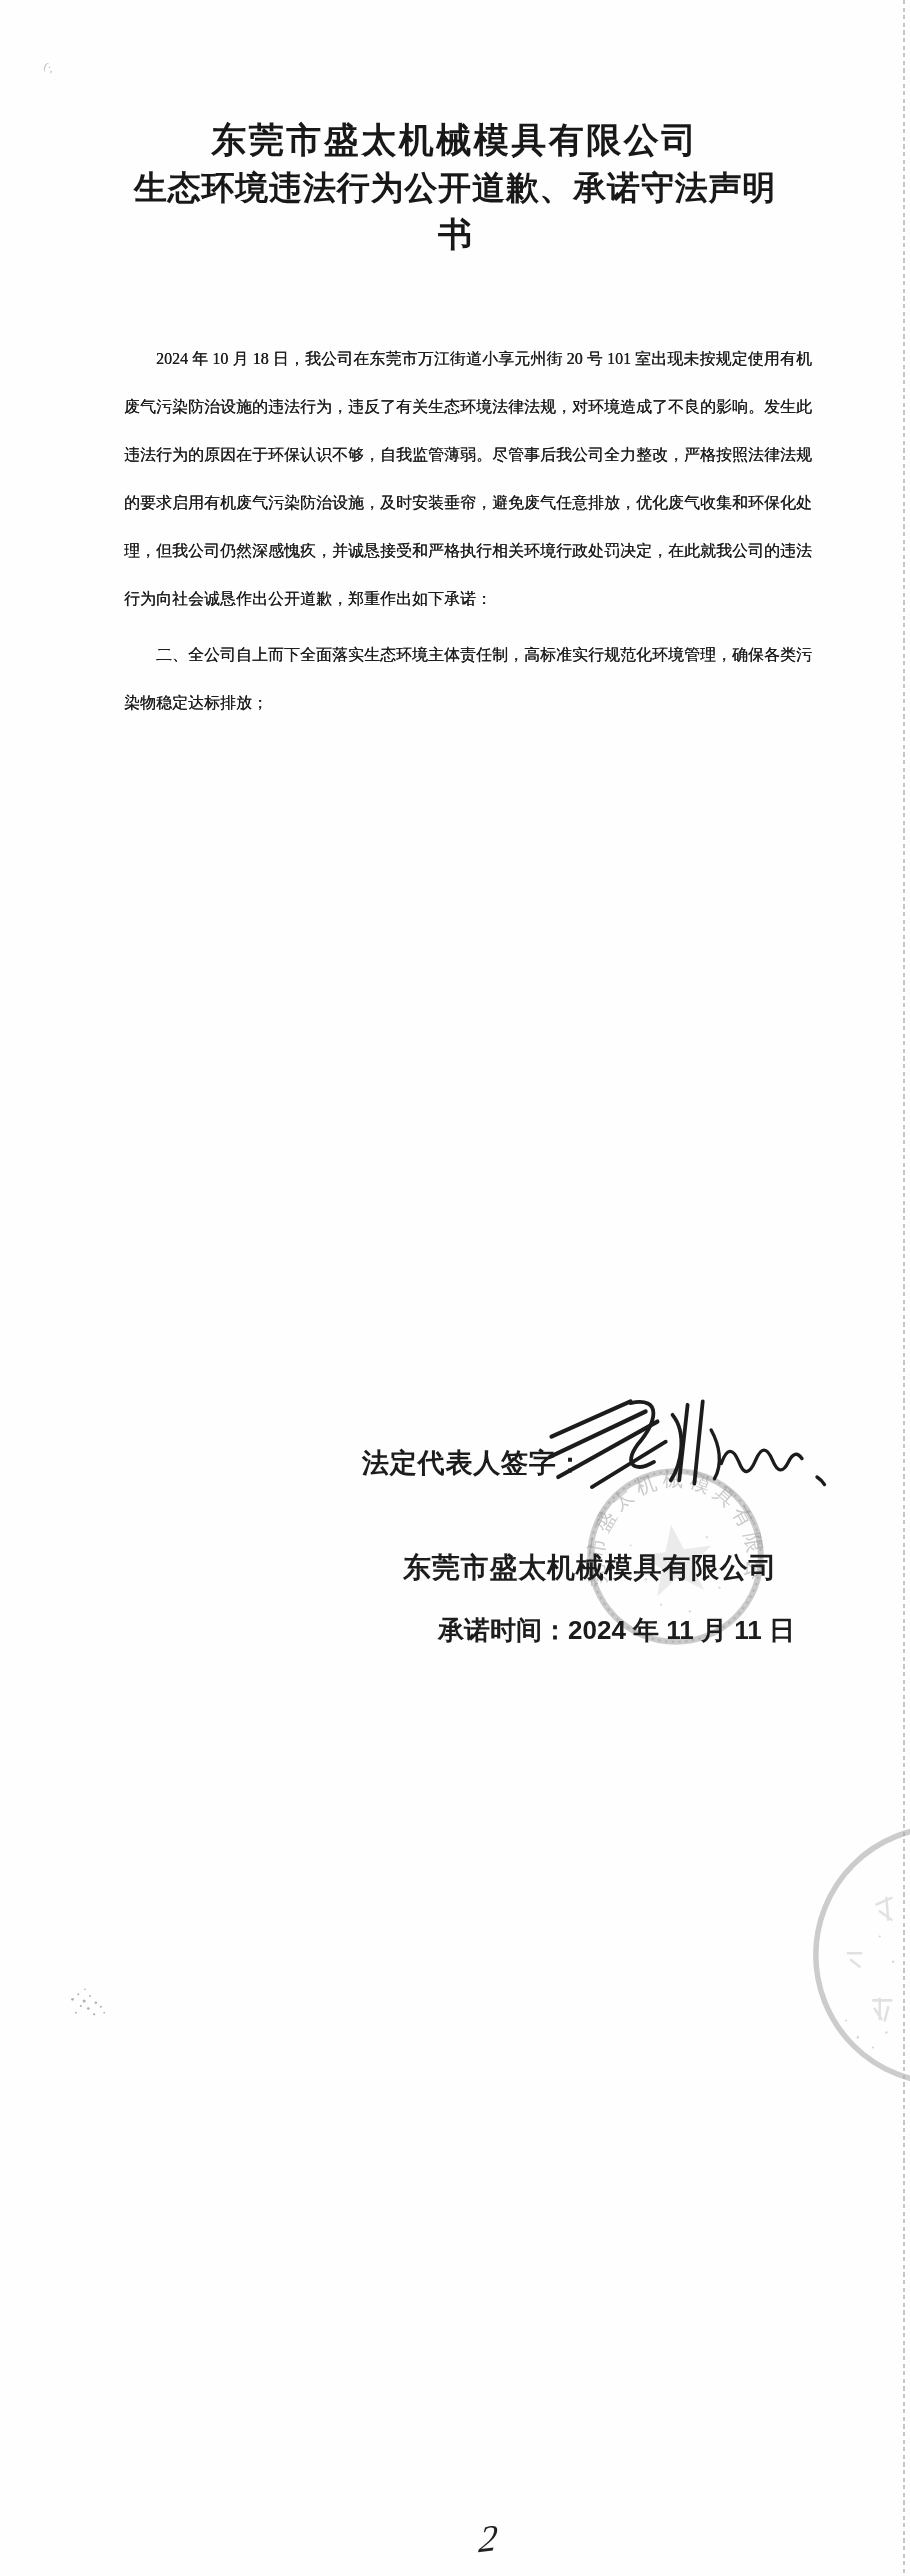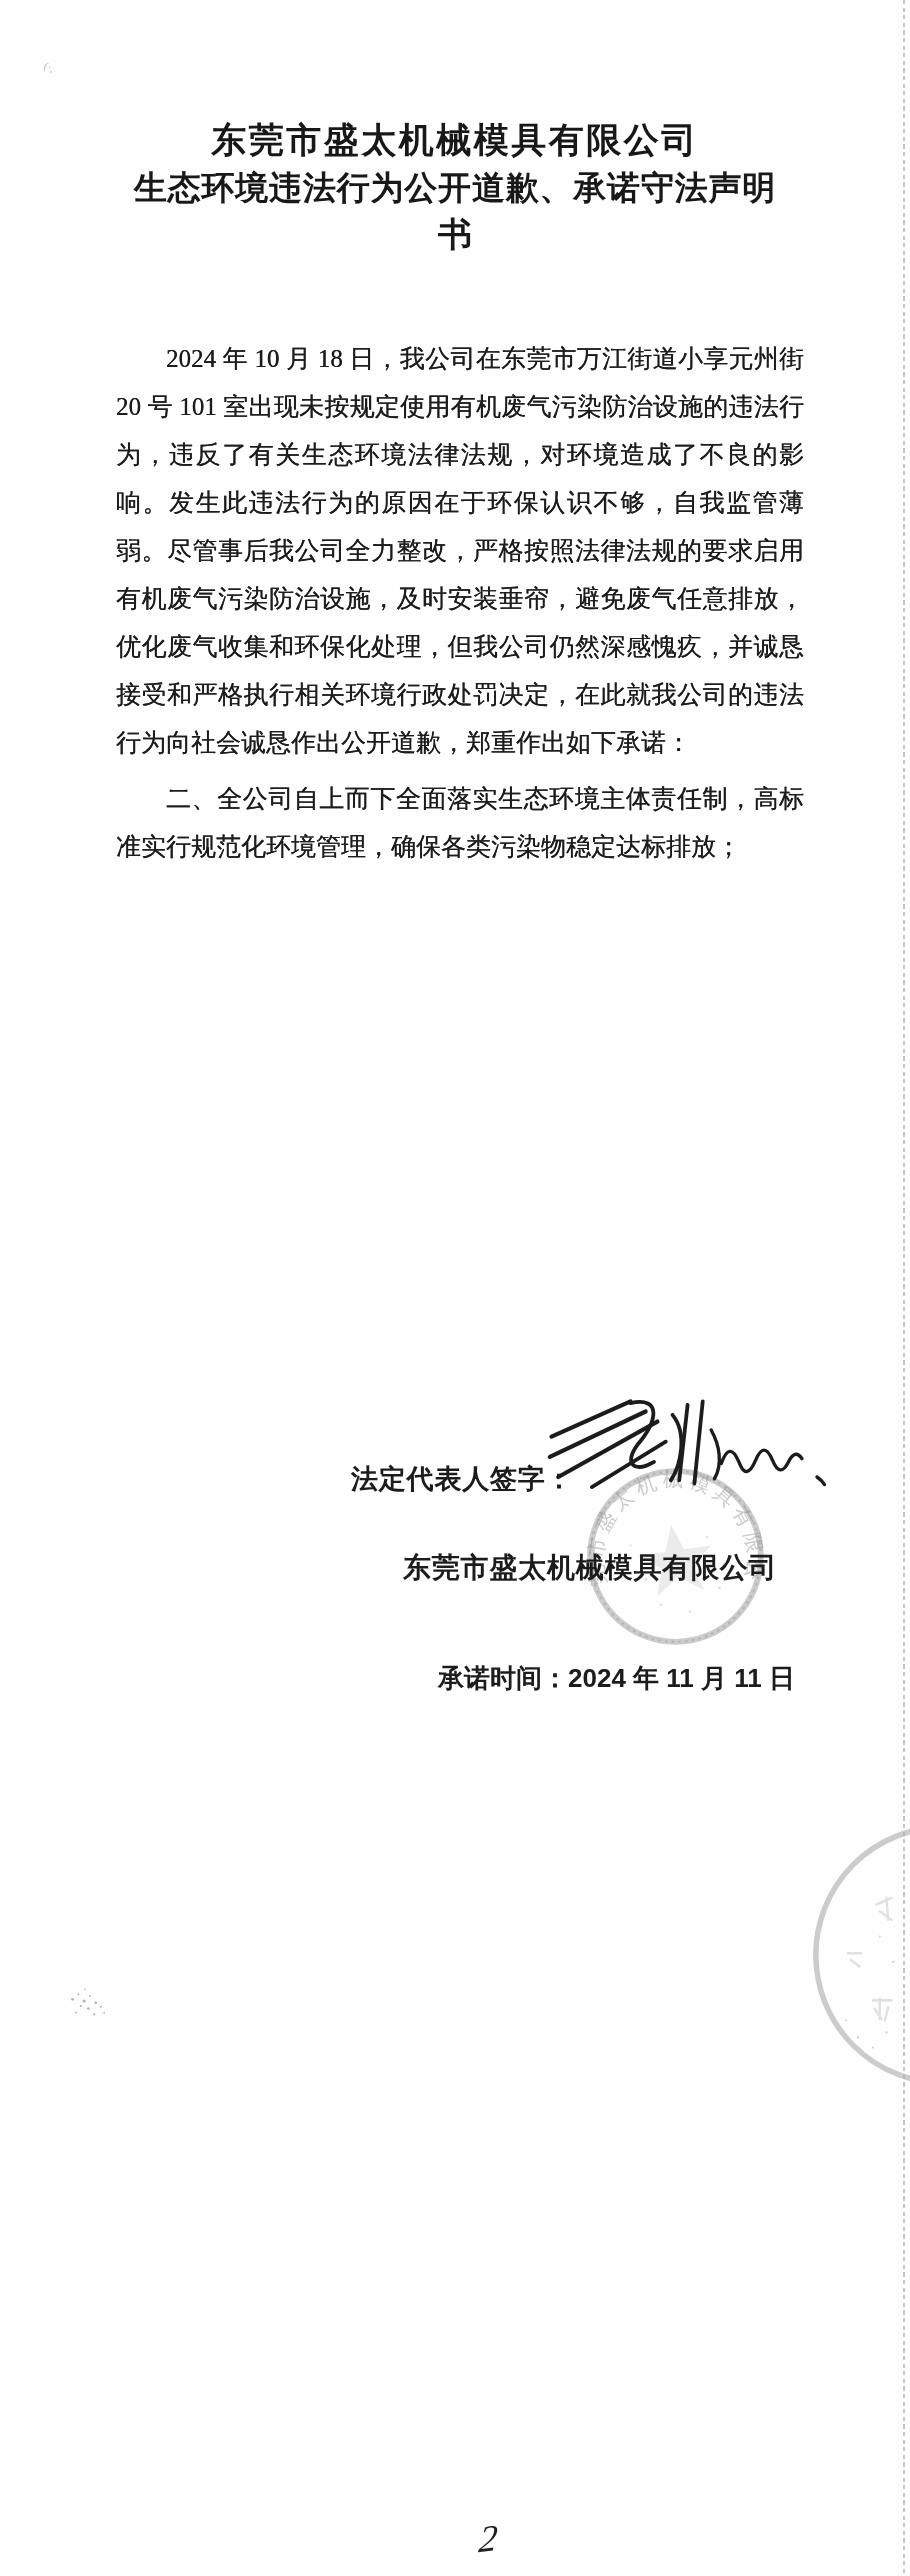--- a/index.html
+++ b/index.html
@@ -19,49 +19,49 @@
     text-align: center;
     font-family: "Liberation Sans", sans-serif;
     font-weight: bold; color: #181818;
   }
   .title .t1 { font-size: 35px; line-height: 49px; letter-spacing: 2.5px; }
   .title .t2 { font-size: 33px; line-height: 47px; letter-spacing: 0.8px; }
   .title .t3 { font-size: 34px; line-height: 47px; }
 
   
   .doc-body {
-    position: absolute; top: 335px; left: 116px; width: 688px;
-    font-size: 25px; line-height: 48px;
+    position: absolute; top: 335px; left: 124px; width: 688px;
+    font-size: 16px; line-height: 48px;
     text-align: justify; text-justify: inter-ideograph;
     color: #1d1d1d;
     text-shadow: 0.3px 0 0 currentColor;
     z-index: 3;
   }
   .doc-body p { margin: 0 0 7.6px 0; text-indent: 2em; }
 
   
   .sig-row {
-    position: absolute; top: 1443px; left: 351px;
-    display: flex; align-items: center; z-index: 3; margin-top: 16px;
+    position: absolute; top: 1443px; left: 362px;
+    display: flex; align-items: center; z-index: 3;
   }
   .sig-label {
     font-family: "Liberation Sans", sans-serif; font-weight: bold;
     font-size: 27px; line-height: 40px; color: #1c1c1c; letter-spacing: 0.8px;
   }
   .sig-scribble { position: absolute; top: 1393px; left: 546px; z-index: 4; }
 
   .company-line {
     position: absolute; top: 1549px; left: 403px;
     font-family: "Liberation Sans", sans-serif; font-weight: bold;
     font-size: 28px; color: #1c1c1c; letter-spacing: 0.8px; z-index: 3;
   }
   .date-line {
     position: absolute; top: 1613px; left: 438px;
     font-family: "Liberation Sans", sans-serif; font-weight: bold;
-    font-size: 26px; color: #1c1c1c; z-index: 3; margin-top: 48px;
+    font-size: 26px; color: #1c1c1c; z-index: 3;
   }
 
   
   .seal-main { position: absolute; top: 1461px; left: 580px; z-index: 2; }
   .seal-partial { position: absolute; top: 1827px; right: 0; z-index: 1; }
 
   
   .scan-line {
     position: absolute; top: 0; left: 903px; width: 1.7px; height: 2576px;
     background: repeating-linear-gradient(180deg, #aeaeae 0 4.2px, transparent 4.2px 7.6px);

